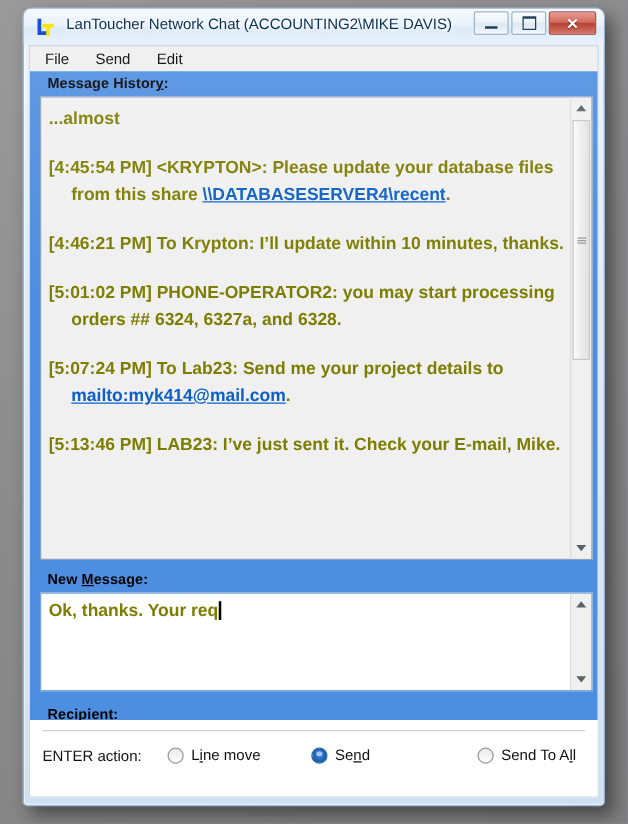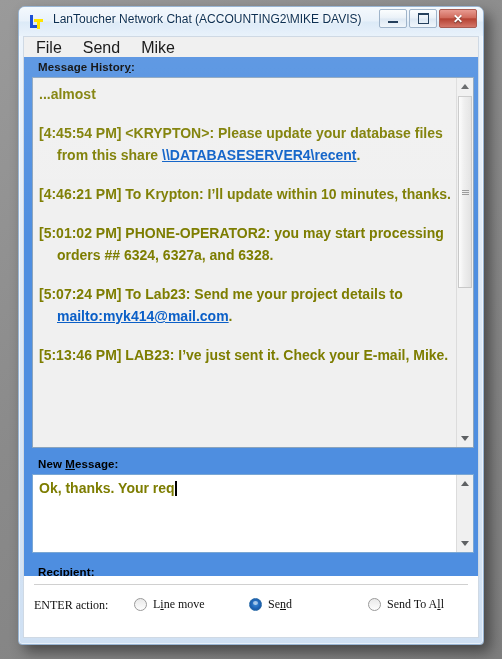--- a/index.html
+++ b/index.html
@@ -74,21 +74,21 @@
   #menubar {
     height: 21px;
     margin: 0 4px;
     background: #f0f0f0;
     border: 1px solid #cfd9e4;
     border-bottom: none;
     display: flex; align-items: center;
     box-sizing: border-box;
   }
   .menu-item {
-    font-size: 16px; color: #1b1b1b;
+    font-size: 12px; color: #1b1b1b;
     padding: 2px 9px; margin-left: 3px;
     line-height: 15px;
   }
 
   
   #client {
     margin: 0 4px 4px 4px;
     height: 581px;
     background: #fff;
     border: 1px solid #cfd9e4;
@@ -245,35 +245,34 @@
     left: 310px; width: 140px;
     border: 1px solid #9a9a9a;
   }
   .btn-inner { display: flex; align-items: center; gap: 6px; }
 
   
   #bottombar {
     position: absolute; left: 0; right: 0; bottom: 0;
     height: 61px;
     background: #fff;
-    font-family: Liberation Serif, serif;
   }
   #sep { position: absolute; left: 10px; right: 10px; top: 8px; height: 1px; background: #d0d0d0; }
   #enter-label {
     position: absolute; left: 10px; top: 22px;
     font-size: 12px; color: #111;
   }
   .radio-wrap {
     position: absolute; top: 21px;
     display: flex; align-items: center; gap: 6px;
     font-size: 12px; color: #111;
   }
   #r1 { left: 110px; }
   #r2 { left: 225px; }
-  #r3 { left: 344px; }
+  #r3 { left: 358px; }
   .radio {
     width: 13px; height: 13px; border-radius: 50%;
     background: linear-gradient(180deg,#e9e9e9,#fdfdfd);
     border: 1px solid #9a9a9a;
     box-sizing: border-box;
     position: relative;
   }
   .radio.checked {
     background: radial-gradient(circle at 50% 45%, #3f8fdc 0%, #1f63b5 55%, #0d4b96 100%);
     border-color: #2a6ba8;
@@ -308,21 +307,21 @@
           </div>
       </div>
       <div class="winbtn" id="btn-close">
         <div class="glyph">✕</div>
       </div>
     </div>
 
     <div id="menubar">
       <div class="menu-item">File</div>
       <div class="menu-item">Send</div>
-      <div class="menu-item">Mike</div>
+      <div class="menu-item">Edit</div>
     </div>
 
     <div id="client">
 
       <div id="blue-panel">
 
         <div class="field-label" style="left:14px; top:4px;"><span>Message Histor</span><u>y</u><span>:</span></div>
 
         <div id="history-box">
           <div id="history-text">

